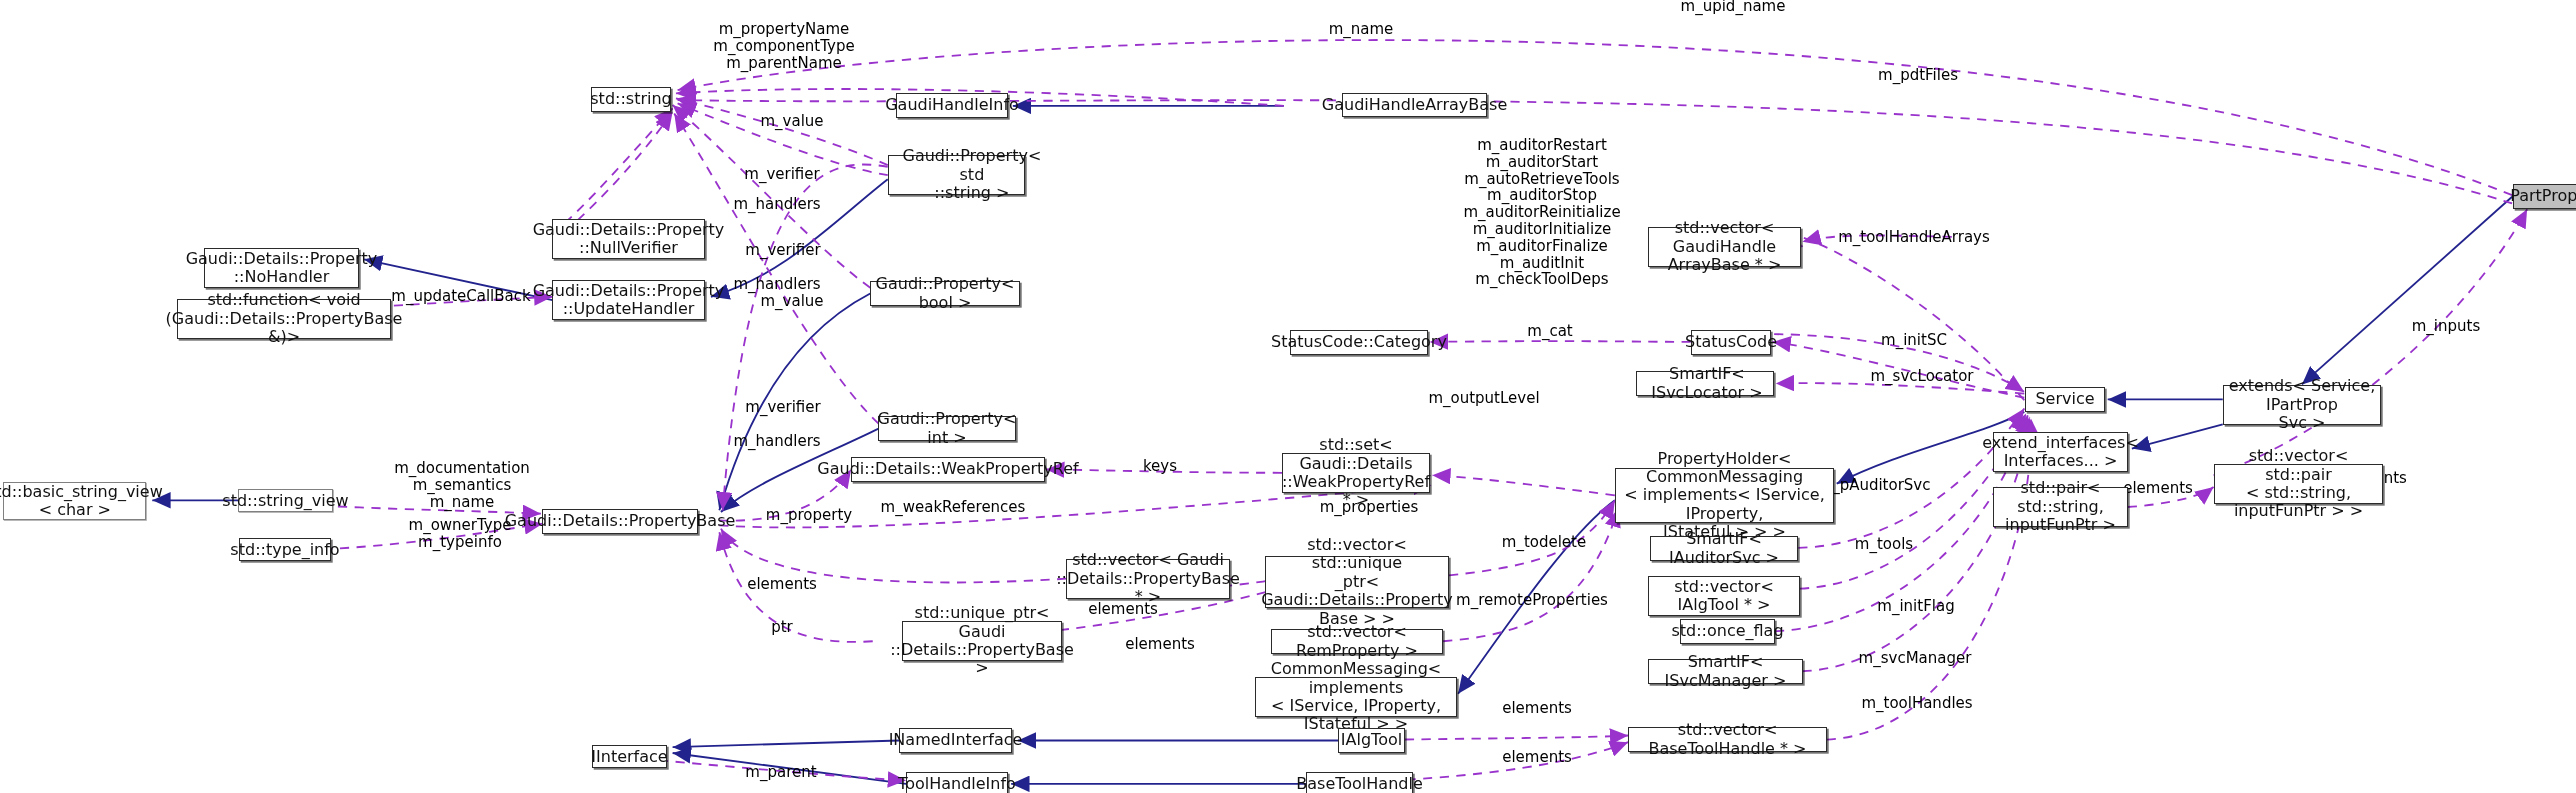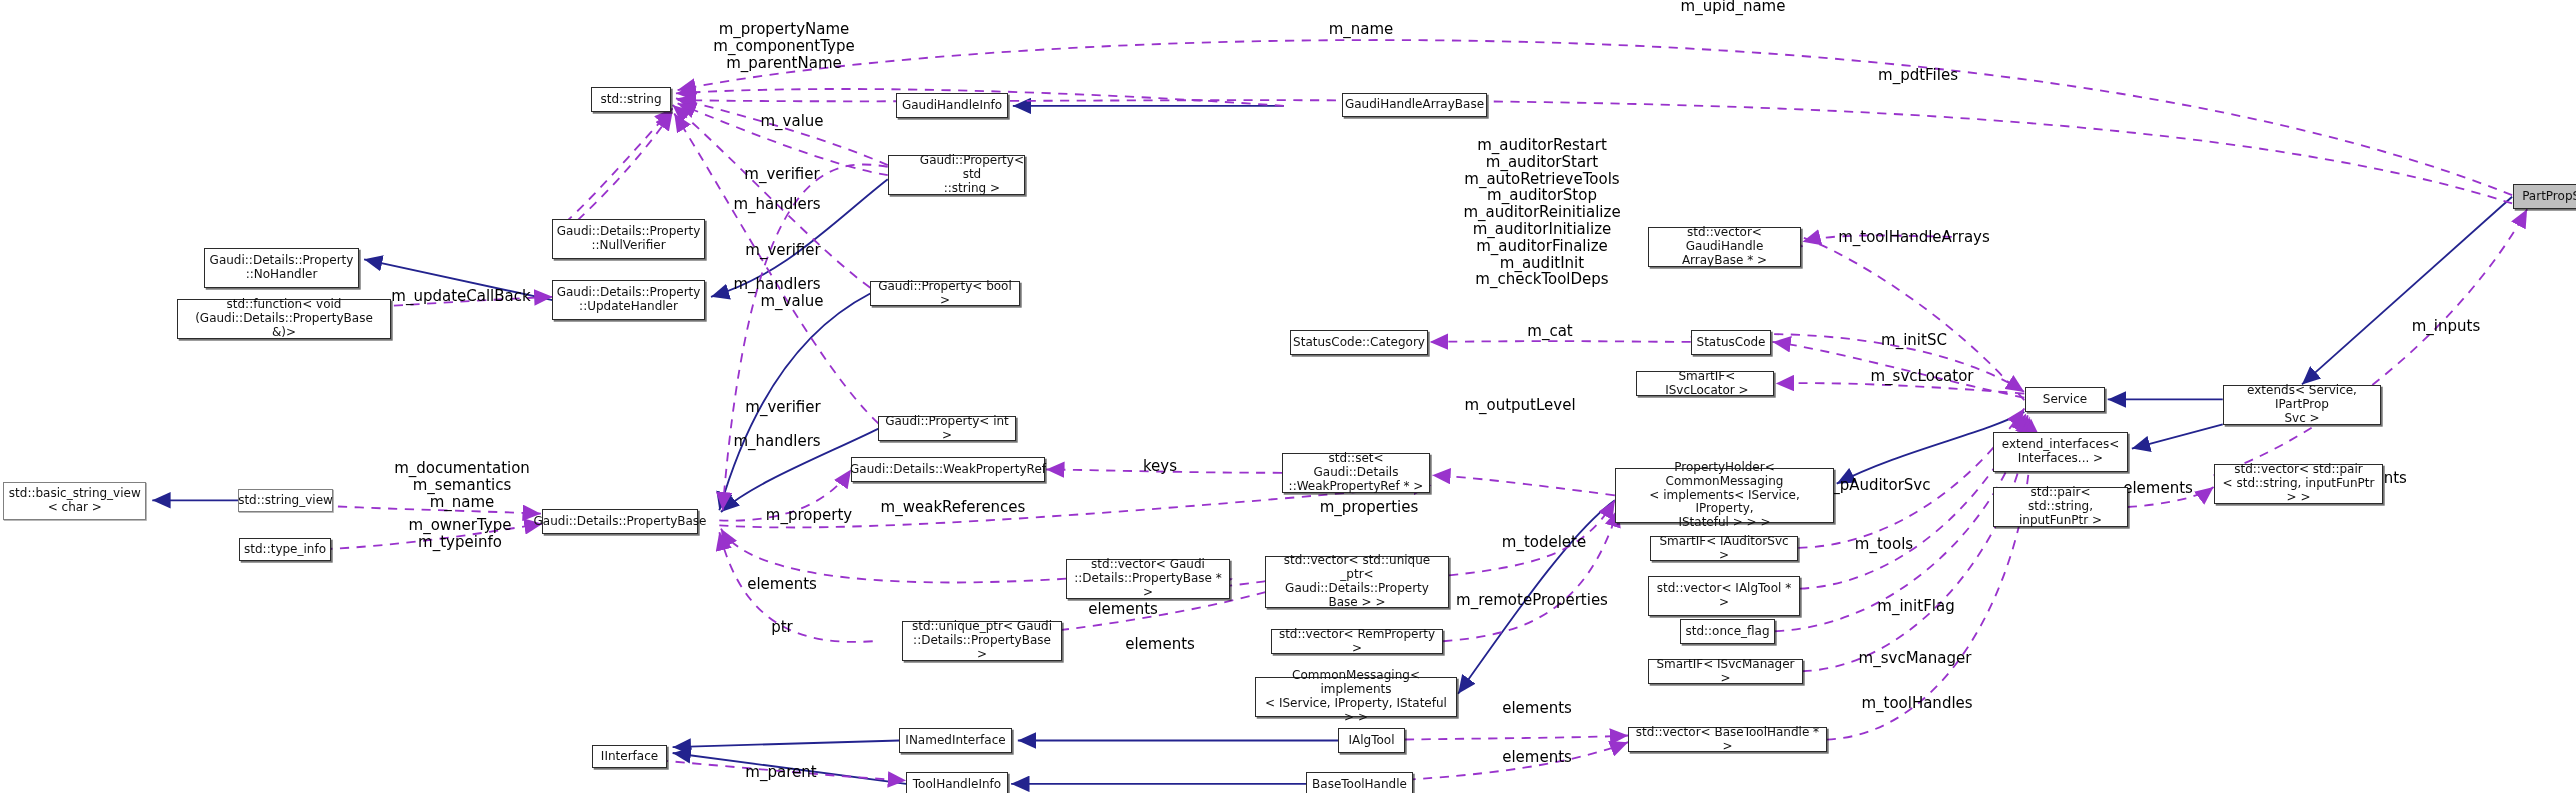--- a/index.html
+++ b/index.html
@@ -21,21 +21,21 @@
     width: 2576px;
     height: 793px;
     pointer-events: none;
   }
   .node {
     position: absolute;
     box-sizing: border-box;
     border: 0.8px solid #2b2b2b;
     background: #ffffff;
     color: #111111;
-    font-size: 12px;
+    font-size: 16px;
     line-height: 1.15;
     text-align: center;
     display: flex;
     align-items: center;
     justify-content: center;
     padding: 1.7px 4.2px;
     white-space: pre-line;
     box-shadow: 1.7px 1.7px 0 rgba(0,0,0,0.55);
     z-index: 5;
   }
@@ -230,21 +230,21 @@
 m_auditorReinitialize
 m_auditorInitialize
 m_auditorFinalize
 m_auditInit
 m_checkToolDeps</div>
       <div class="edge-label" style="left: 1914px; top: 237px;">m_toolHandleArrays</div>
       <div class="edge-label" style="left: 1550px; top: 331px;">m_cat</div>
       <div class="edge-label" style="left: 1914px; top: 340px;">m_initSC</div>
       <div class="edge-label" style="left: 1922px; top: 376px; text-align: right;">m_svcLocator</div>
       <div class="edge-label" style="left: 2446px; top: 326px;">m_inputs</div>
-      <div class="edge-label" style="left: 1520px; top: 398px; margin-top: 7px;">m_outputLevel</div>
+      <div class="edge-label" style="left: 1484px; top: 398px;">m_outputLevel</div>
       <div class="edge-label" style="left: 783px; top: 407px;">m_verifier</div>
       <div class="edge-label" style="left: 777px; top: 441px;">m_handlers</div>
       <div class="edge-label" style="left: 1160px; top: 466px;">keys</div>
       <div class="edge-label" style="left: 462px; top: 485px;">m_documentation
 m_semantics
 m_name</div>
       <div class="edge-label" style="left: 809px; top: 515px;">m_property</div>
       <div class="edge-label" style="left: 460px; top: 534px;">m_ownerType
 m_typeinfo</div>
       <div class="edge-label" style="left: 953px; top: 507px;">m_weakReferences</div>

